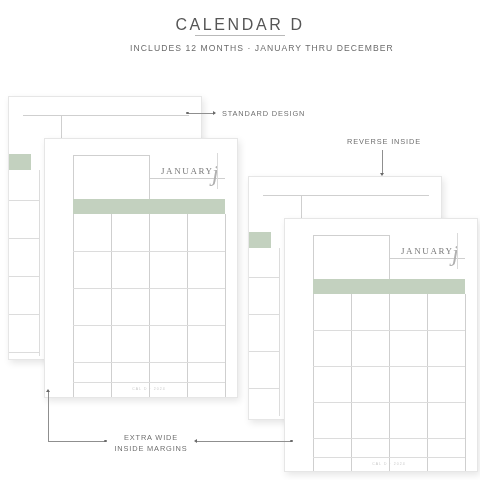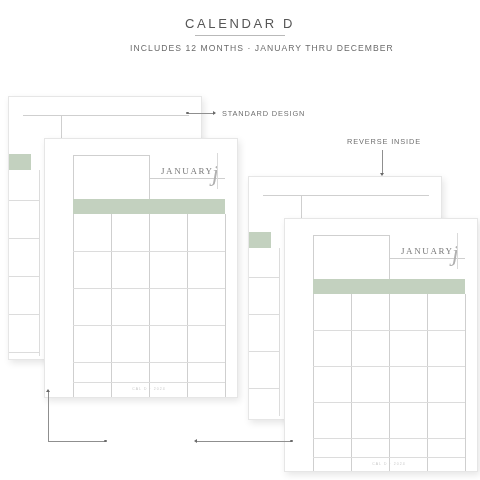--- a/index.html
+++ b/index.html
@@ -9,21 +9,21 @@
     font-family:"Liberation Sans", sans-serif;
     overflow:hidden;
     position:relative;
   }
   #stage{position:absolute;inset:0;width:480px;height:480px;}
 
   
   .hdr-title{
     position:absolute;left:0;right:0;top:16px;
     text-align:center;
-    font-size:13px;letter-spacing:2.6px;
+    font-size:16px;letter-spacing:2.6px;
     color:#565656;font-weight:400;
   }
   .hdr-rule{
     position:absolute;top:35px;left:195px;width:90px;height:1px;
     background:#b9b9b9;
   }
   .hdr-sub1{
     position:absolute;left:0;right:0;top:43px;
     text-align:center;
     font-size:8.6px;letter-spacing:1.05px;
@@ -215,19 +215,23 @@
 
   <div class="anno" style="left:347px;top:137px;">REVERSE INSIDE</div>
   <div class="lead lead-v" style="left:382px;top:150px;height:24px;"></div>
   <div class="arrow-down" style="left:379.6px;top:173px;"></div>
 
   <div class="lead lead-v" style="left:48px;top:390px;height:52px;"></div>
   <div class="lead lead-h" style="left:48px;top:441px;width:58px;"></div>
   <div class="dot" style="left:104px;top:439.7px;"></div>
   <div class="arrow-down" style="left:45.6px;top:389px;transform:rotate(180deg);"></div>
 
+  <div class="anno center" style="left:114px;top:433px;width:74px;">
+    <div>EXTRA WIDE</div>
+    <div>INSIDE MARGINS</div>
+  </div>
 
   <div class="lead lead-h" style="left:196px;top:441px;width:96px;"></div>
   <div class="arrow-left" style="left:194px;top:438.6px;"></div>
   <div class="dot" style="left:290px;top:439.7px;"></div>
   <div class="lead lead-v" style="left:291px;top:441px;height:0px;"></div>
 
 </div>
 
 </body></html>

